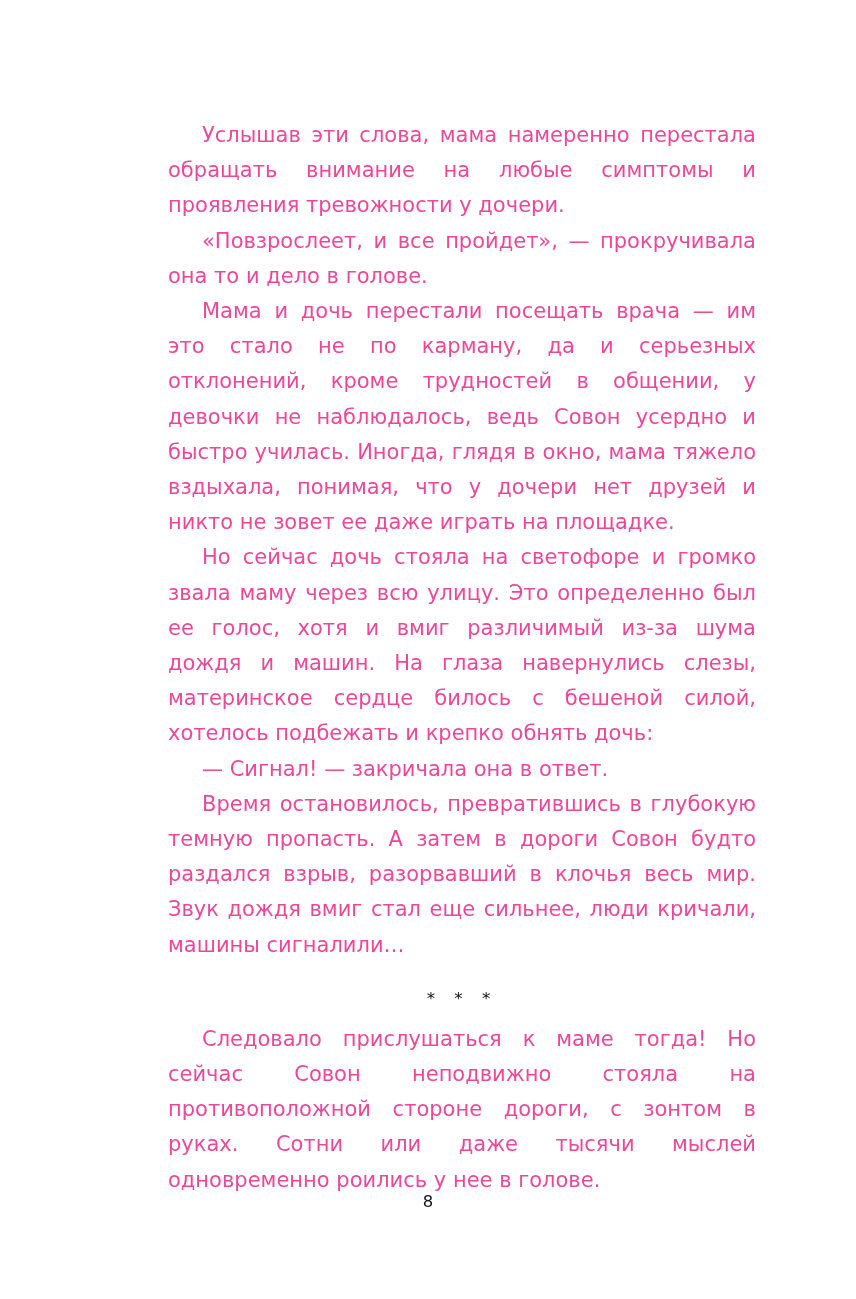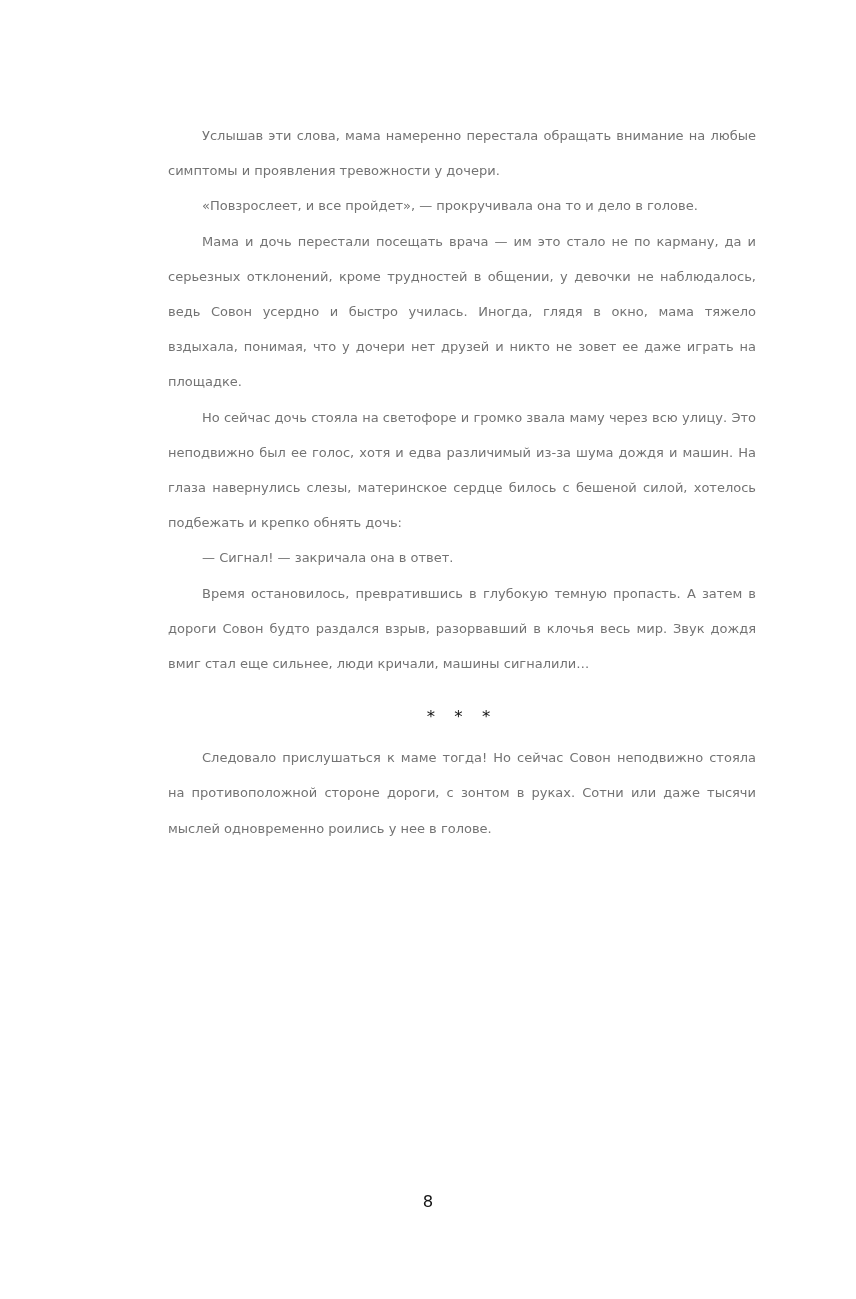--- a/index.html
+++ b/index.html
@@ -15,25 +15,25 @@
     color: #1a1a1a;
   }
   .page {
     box-sizing: border-box;
     width: 856px;
     height: 1299px;
     padding: 118px 100px 0 168px;
     position: relative;
   }
   .body-text {
-    font-size: 13px;
+    font-size: 21px;
     line-height: 35.2px;
     text-align: justify;
     text-justify: inter-word;
-    color: #737373;
+    color: #ec4899;
   }
   .body-text p {
     margin: 0;
     text-indent: 34px;
   }
   .divider {
     text-align: center;
     margin: 26px 0 14px 0;
     font-size: 16.6px;
     letter-spacing: 7px;
@@ -51,21 +51,21 @@
 </style>
 </head>
 <body>
 
 <div class="page">
 
   <div class="body-text">
     <p>Услышав эти слова, мама намеренно перестала обращать внимание на любые симптомы и проявления тревожности у дочери.</p>
     <p>«Повзрослеет, и все пройдет», — прокручивала она то и дело в голове.</p>
     <p>Мама и дочь перестали посещать врача — им это стало не по карману, да и серьезных отклонений, кроме трудностей в общении, у девочки не наблюдалось, ведь Совон усердно и быстро училась. Иногда, глядя в окно, мама тяжело вздыхала, понимая, что у дочери нет друзей и никто не зовет ее даже играть на площадке.</p>
-    <p>Но сейчас дочь стояла на светофоре и громко звала маму через всю улицу. Это неподвижно был ее голос, хотя и едва различимый из-за шума дождя и машин. На глаза навернулись слезы, материнское сердце билось с бешеной силой, хотелось подбежать и крепко обнять дочь:</p>
+    <p>Но сейчас дочь стояла на светофоре и громко звала маму через всю улицу. Это определенно был ее голос, хотя и вмиг различимый из-за шума дождя и машин. На глаза навернулись слезы, материнское сердце билось с бешеной силой, хотелось подбежать и крепко обнять дочь:</p>
     <p>— Сигнал! — закричала она в ответ.</p>
     <p>Время остановилось, превратившись в глубокую темную пропасть. А затем в дороги Совон будто раздался взрыв, разорвавший в клочья весь мир. Звук дождя вмиг стал еще сильнее, люди кричали, машины сигналили…</p>
   </div>
 
   <div class="divider">* * *</div>
 
   <div class="body-text">
     <p>Следовало прислушаться к маме тогда! Но сейчас Совон неподвижно стояла на противоположной стороне дороги, с зонтом в руках. Сотни или даже тысячи мыслей одновременно роились у нее в голове.</p>
   </div>
 

